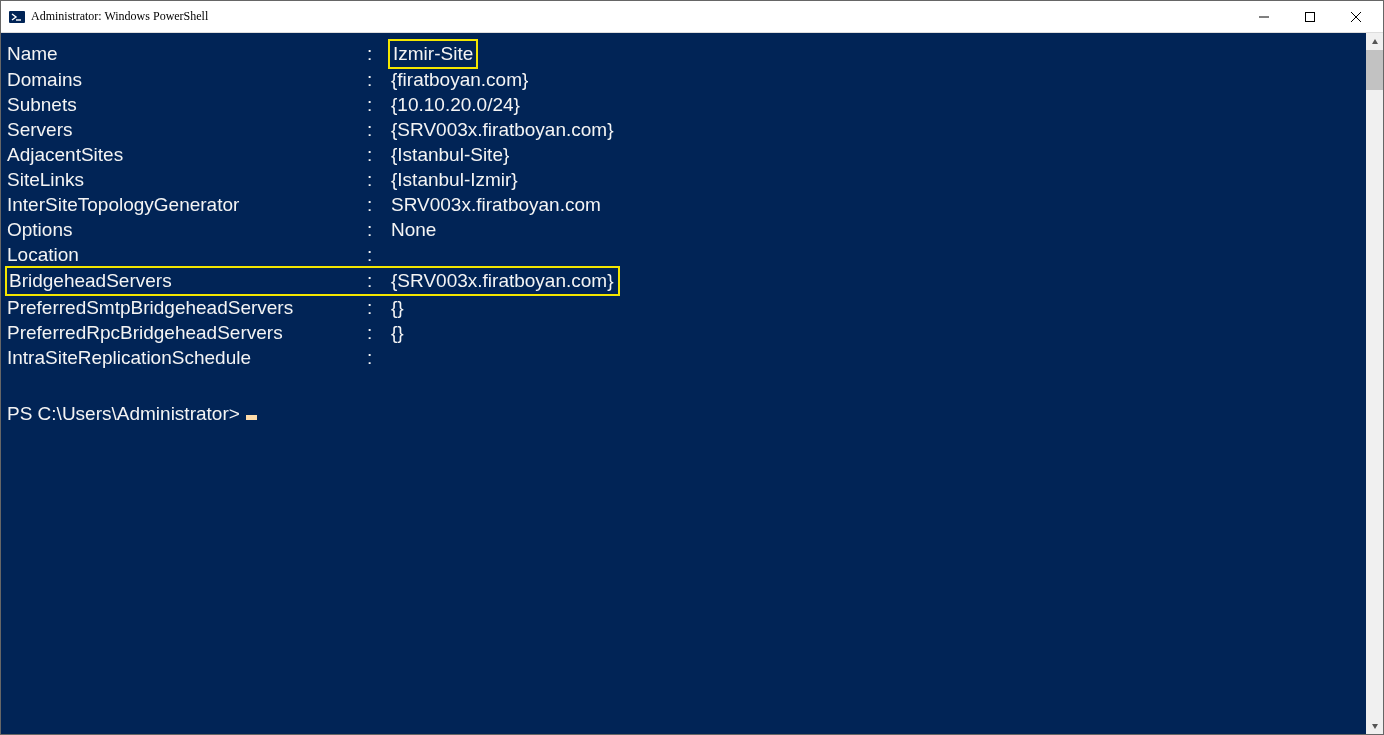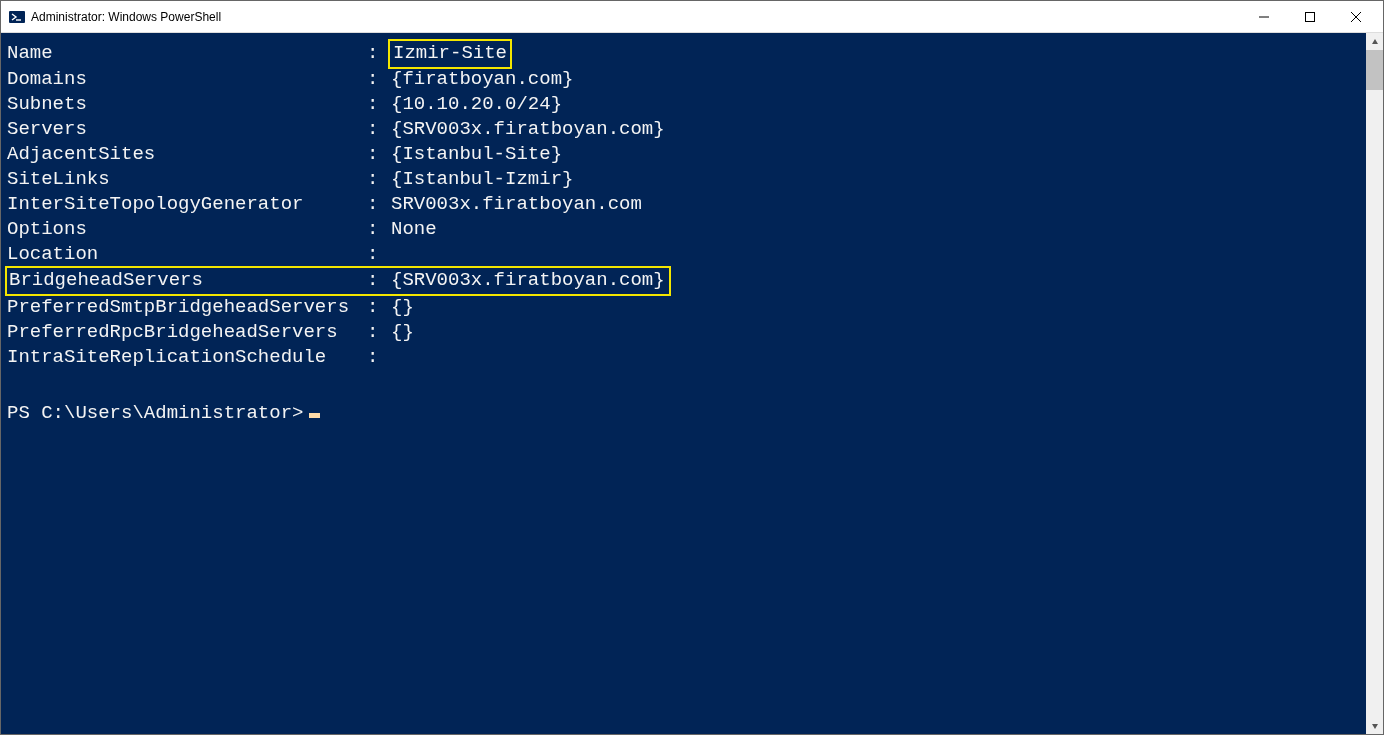--- a/index.html
+++ b/index.html
@@ -25,37 +25,37 @@
       padding: 0 4px 0 8px;
       font-size: 12px;
       color: #000;
     }
     .titlebar-icon {
       width: 16px; height: 16px;
       margin-right: 6px;
       display:flex;align-items:center;justify-content:center;
     }
     .titlebar-icon svg { width:16px; height:16px; }
-    .titlebar-title { flex: 0 0 auto; }
+    .titlebar-title { flex: 0 0 auto; font-family: Liberation Serif, serif; }
     .titlebar-spacer { flex: 1; }
     .win-btn {
       width: 46px; height: 32px;
       display:flex;align-items:center;justify-content:center;
       color:#000;
     }
     .win-btn svg { width: 10px; height: 10px; stroke:#000; stroke-width:1; fill:none; }
     .console-wrap {
       flex:1;
       display:flex;
       background:#012456;
     }
     .console {
       flex:1;
       padding: 8px 0 0 6px;
-      font-family: Liberation Mono, monospace;
+      font-family: Liberation Sans, sans-serif;
       font-size: 19px;
       line-height: 25px;
       color:#f4f4f4;
       white-space: pre;
       position: relative;
     }
     .scrollbar {
       width: 17px;
       background:#f0f0f0;
       display:flex;

